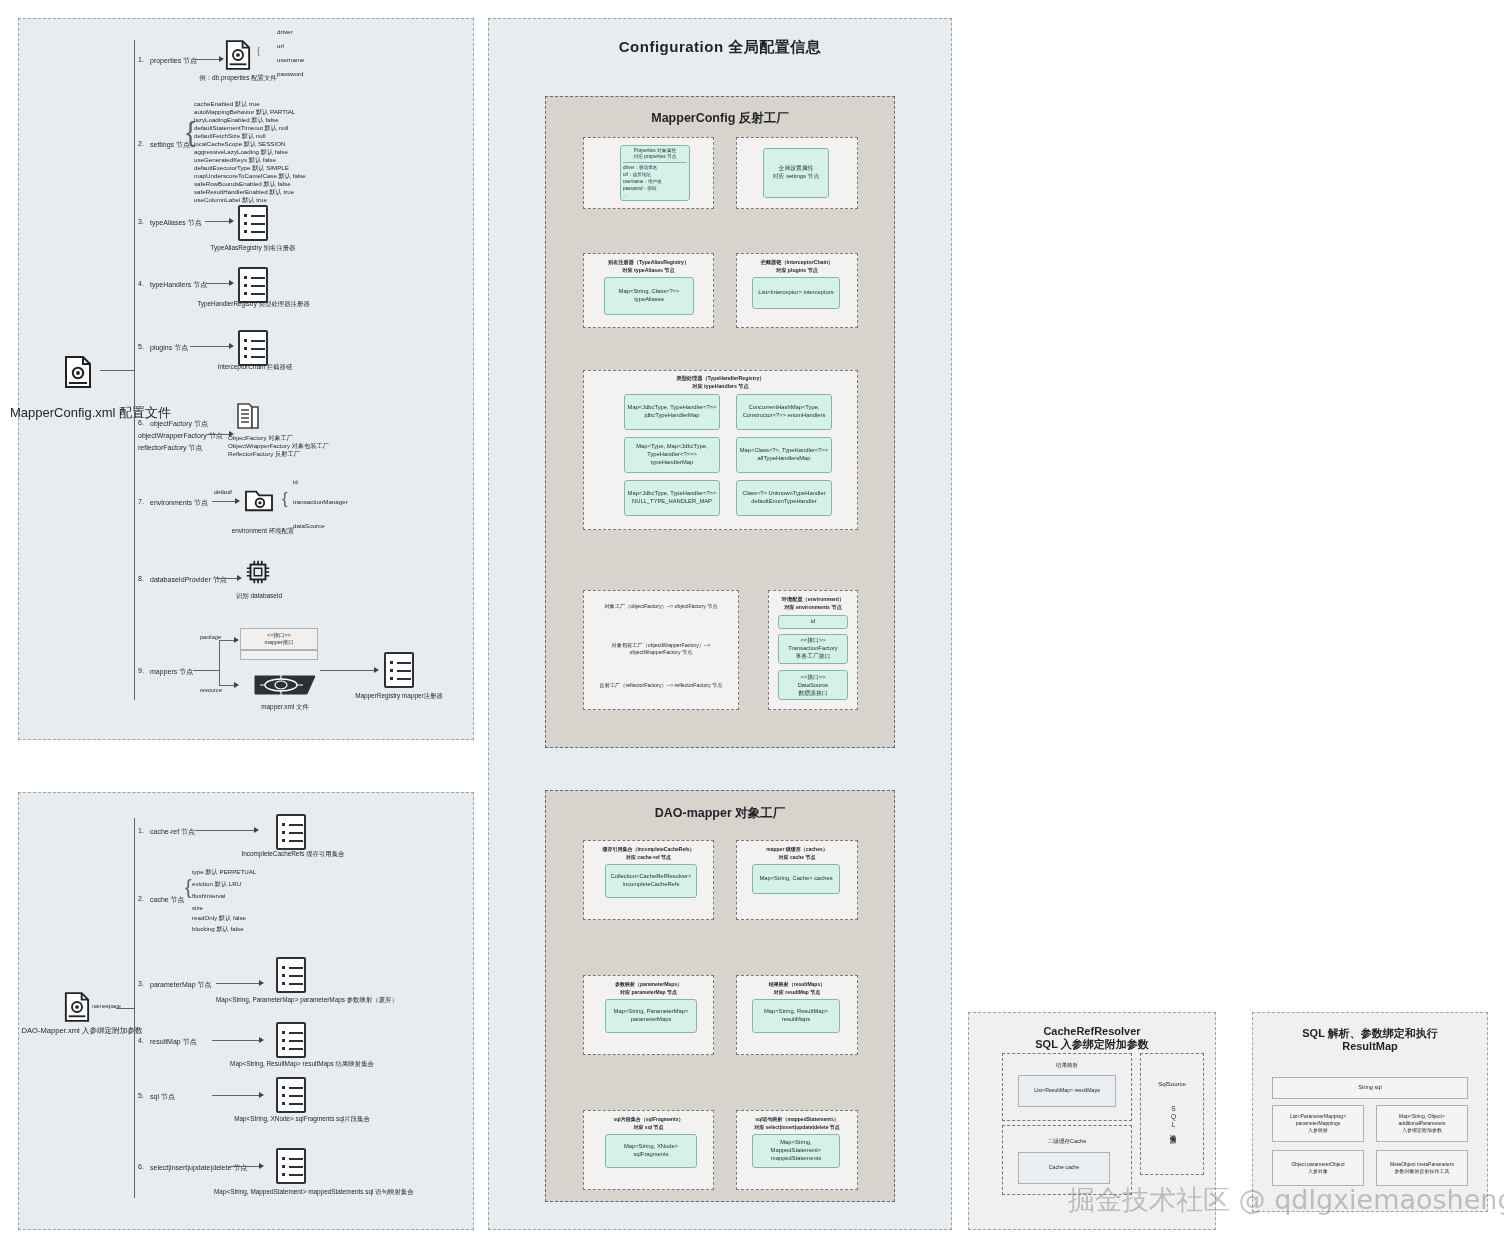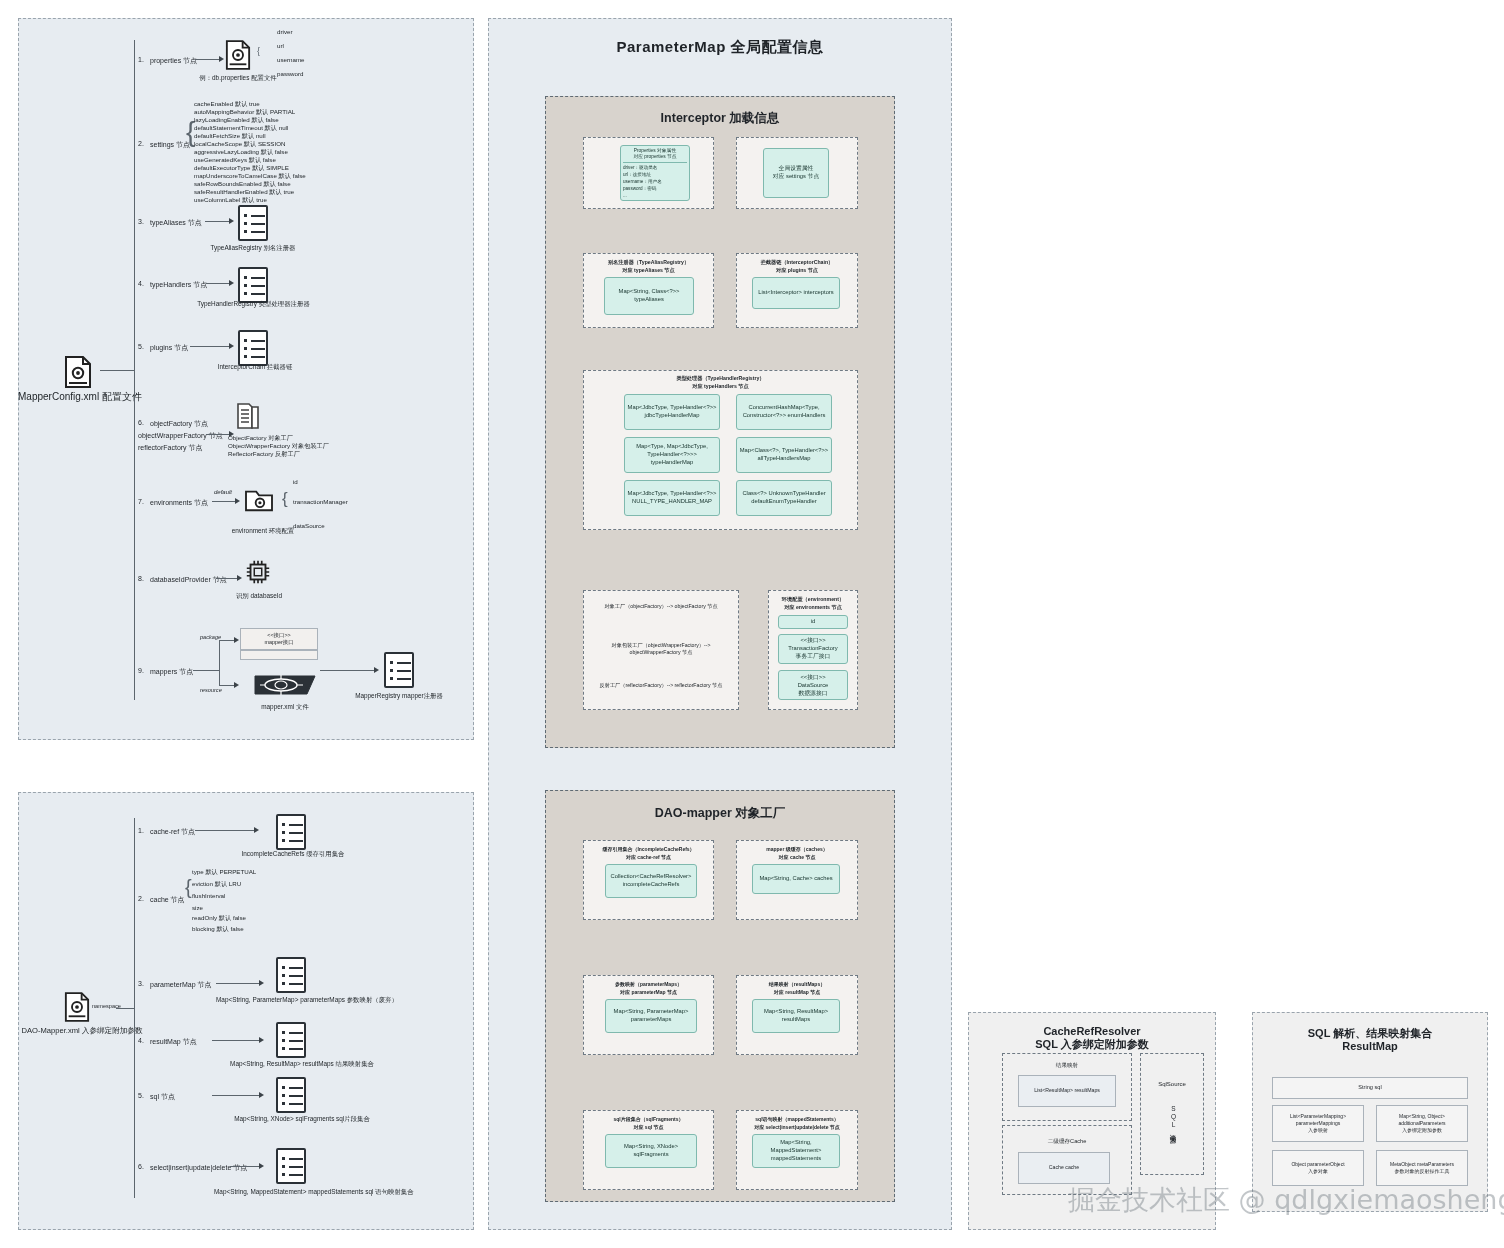--- a/index.html
+++ b/index.html
@@ -44,21 +44,21 @@
 
 <div class="icn" style="left:64px;top:356px;width:28px;height:32px;">
   <svg width="28" height="32" viewBox="0 0 28 32">
       <path d="M2 1h17l7 7v23H2z" fill="#fff" stroke="#222" stroke-width="2"></path>
       <path d="M19 1v7h7" fill="none" stroke="#222" stroke-width="2"></path>
       <circle cx="14" cy="17" r="5.2" fill="none" stroke="#222" stroke-width="2"></circle>
       <circle cx="14" cy="17" r="1.9" fill="#222"></circle>
       <path d="M5 27h18" stroke="#222" stroke-width="2"></path>
     </svg>
 </div>
-<div class="cap" style="left:10px;top:390px;width:140px;font-size:10px;">MapperConfig.xml 配置文件</div>
+<div class="cap" style="left:10px;top:404px;width:140px;font-size:13px;">MapperConfig.xml 配置文件</div>
 
 <div class="vline" style="left:134px;top:40px;height:660px;"></div>
 <div class="hline" style="left:100px;top:370px;width:34px;"></div>
 
 <div class="lbl" style="left:138px;top:56px;">1.</div>
 <div class="lbl" style="left:150px;top:56px;">properties 节点</div>
 <div class="hline" style="left:195px;top:59px;width:25px;"></div>
 <div class="arrow" style="left:219px;top:56px;"></div>
 <div class="icn" style="left:225px;top:40px;width:26px;height:30px;">
   <svg width="26" height="30" viewBox="0 0 28 32">
@@ -312,24 +312,24 @@
   <b style="top:7px;"></b>
     <i style="top:7.5px;left:11px;width:14px;"></i>
   <b style="top:15px;"></b>
     <i style="top:15.5px;left:11px;width:14px;"></i>
   <b style="top:23px;"></b>
     <i style="top:23.5px;left:11px;width:14px;"></i>
 </div>
 <div class="cap" style="left:214px;top:1188px;width:180px;">Map&lt;String, MappedStatement&gt; mappedStatements sql 语句映射集合</div>
 
 <div class="panel" style="left:488px;top:18px;width:464px;height:1212px;"></div>
-<div class="h-main" style="left:488px;top:38px;width:464px;">ParameterMap 全局配置信息</div>
+<div class="h-main" style="left:488px;top:38px;width:464px;">Configuration 全局配置信息</div>
 
 <div class="panel gray" style="left:545px;top:96px;width:350px;height:652px;border:1px dashed #5f6a73;"></div>
-<div class="h-sub" style="left:545px;top:110px;width:350px;">Interceptor 加载信息</div>
+<div class="h-sub" style="left:545px;top:110px;width:350px;">MapperConfig 反射工厂</div>
 
 <div class="dashbox" style="left:583px;top:137px;width:131px;height:72px;"></div>
 <div class="node" style="left:620px;top:145px;width:70px;height:56px;flex-direction:column;justify-content:flex-start;">
   <div style="width:100%;border-bottom:1px solid #7fb9ae;padding-bottom:1px;font-size:4.8px;">
     <div>Properties 对象属性</div>
     <div>对应 properties 节点</div>
   </div>
   <div style="width:100%;text-align:left;padding:2px 3px;font-size:4.6px;line-height:1.5;">
     <div>driver：驱动类名</div>
     <div>url：连接地址</div>
@@ -428,21 +428,21 @@
 
 <div class="dashbox nb" style="left:1002px;top:1125px;width:130px;height:70px;"></div>
 <div class="tc" style="left:1002px;top:1138px;width:130px;font-size:5.6px;">二级缓存Cache</div>
 <div class="graybox" style="left:1018px;top:1152px;width:92px;height:32px;font-size:5.2px;background:#eaeef2;">Cache cache</div>
 
 <div class="dashbox nb" style="left:1140px;top:1053px;width:64px;height:122px;"></div>
 <div class="tc" style="left:1140px;top:1080px;width:64px;font-size:6px;">SqlSource</div>
 <div class="vtext" style="left:1168px;top:1105px;">SQL语句来源</div>
 
 <div class="panel white" style="left:1252px;top:1012px;width:236px;height:200px;border:1px dashed #9aa4ad;background:#f0f0f0;"></div>
-<div class="h-box" style="left:1252px;top:1026px;width:236px;">SQL 解析、结果映射集合</div>
+<div class="h-box" style="left:1252px;top:1026px;width:236px;">SQL 解析、参数绑定和执行</div>
 <div class="h-box" style="left:1252px;top:1039px;width:236px;">ResultMap</div>
 
 <div class="graybox" style="left:1272px;top:1077px;width:196px;height:22px;font-size:5.6px;background:#f4f4f4;">String sql</div>
 
 <div class="graybox" style="left:1272px;top:1105px;width:92px;height:37px;flex-direction:column;font-size:5px;background:#f4f4f4;">
   <span>List&lt;ParameterMapping&gt;</span>
   <span>parameterMappings</span>
   <span>入参映射</span>
 </div>
 <div class="graybox" style="left:1376px;top:1105px;width:92px;height:37px;flex-direction:column;font-size:5px;background:#f4f4f4;">

